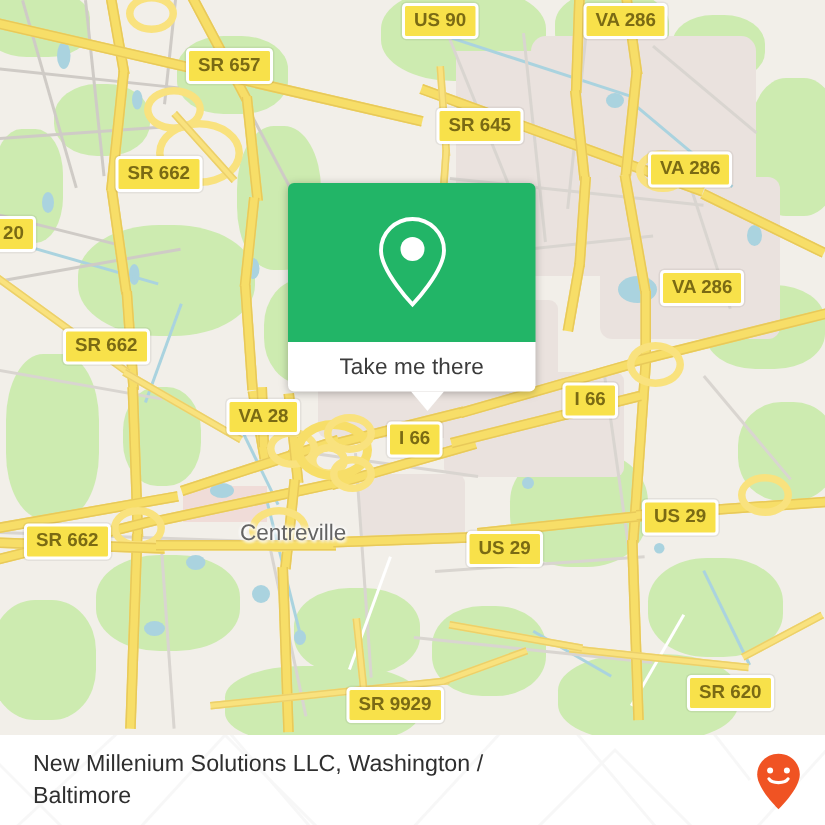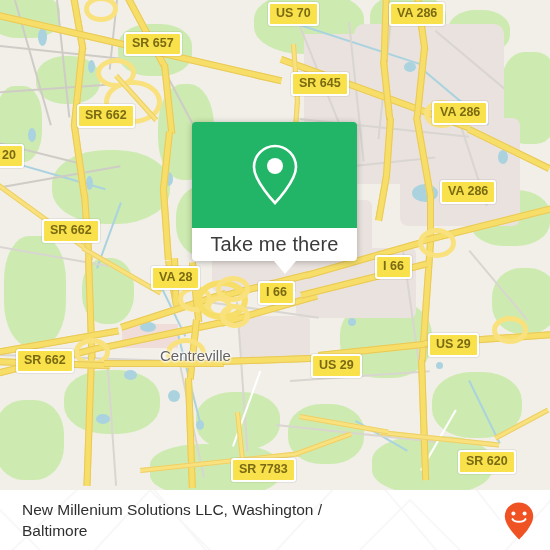--- a/index.html
+++ b/index.html
@@ -54,21 +54,21 @@
   .callout{position:absolute;left:192px;top:122px;width:165px;
            filter:drop-shadow(0 1px 3px rgba(0,0,0,.28));}
   .callout-top{
     background:#22b567;height:106px;border-radius:4px 4px 0 0;
     display:flex;align-items:center;justify-content:center;
   }
   .callout-bottom{
     background:#ffffff;height:33px;border-radius:0 0 4px 4px;
     display:flex;align-items:center;justify-content:center;
   }
-  .callout-bottom span{font-size:20px;color:#3b3b3b;letter-spacing:.1px;}
+  .callout-bottom span{font-size:15px;color:#3b3b3b;letter-spacing:.1px;}
   .callout-tail{
     position:absolute;left:50%;margin-left:-11px;top:139px;
     width:0;height:0;border-left:11px solid transparent;
     border-right:11px solid transparent;border-top:13px solid #ffffff;
   }
 
   
   .attrib{
     position:absolute;left:0;top:470px;
     background:rgba(255,255,255,.78);
@@ -268,35 +268,35 @@
     <div class="yroad-s" style="left:84px;top:246px;width:90px;transform:rotate(30deg);"></div>
 
     <div class="yroad-s" style="left:296px;top:44px;width:60px;transform:rotate(86deg);"></div>
     <div class="yroad-s" style="left:300px;top:100px;width:90px;transform:rotate(94deg);"></div>
     <div class="yroad-s" style="left:292px;top:188px;width:70px;transform:rotate(100deg);"></div>
 
     <div class="placeLabel" style="left:160px;top:347px;">Centreville</div>
 
     <div id="shield-layer">
         <div class="shield" style="left: 124px; top: 32px;">SR 657</div>
-        <div class="shield" style="left: 268px; top: 2px;">US 70</div>
+        <div class="shield" style="left: 268px; top: 2px;">US 90</div>
         <div class="shield" style="left: 389px; top: 2px;">VA 286</div>
         <div class="shield" style="left: 291px; top: 72px;">SR 645</div>
         <div class="shield" style="left: 432px; top: 101px;">VA 286</div>
         <div class="shield" style="left: 77px; top: 104px;">SR 662</div>
         <div class="shield" style="left: -6px; top: 144px;">20</div>
         <div class="shield" style="left: 440px; top: 180px;">VA 286</div>
         <div class="shield" style="left: 42px; top: 219px;">SR 662</div>
         <div class="shield" style="left: 375px; top: 255px;">I 66</div>
         <div class="shield" style="left: 151px; top: 266px;">VA 28</div>
         <div class="shield" style="left: 258px; top: 281px;">I 66</div>
         <div class="shield" style="left: 428px; top: 333px;">US 29</div>
         <div class="shield" style="left: 16px; top: 349px;">SR 662</div>
         <div class="shield" style="left: 311px; top: 354px;">US 29</div>
-        <div class="shield" style="left: 231px; top: 458px;">SR 7783</div>
+        <div class="shield" style="left: 231px; top: 458px;">SR 9929</div>
         <div class="shield" style="left: 458px; top: 450px;">SR 620</div>
       </div>
 
 
     <div class="callout">
       <div class="callout-top">
         <svg width="54" height="66" viewBox="0 0 54 66">
           <path d="M27 4 C15.5 4 6 13.4 6 25 C6 39 27 61 27 61 C27 61 48 39 48 25 C48 13.4 38.5 4 27 4 Z" fill="none" stroke="#ffffff" stroke-width="2.6"></path>
           <circle cx="27" cy="24" r="8" fill="#ffffff"></circle>
         </svg>

